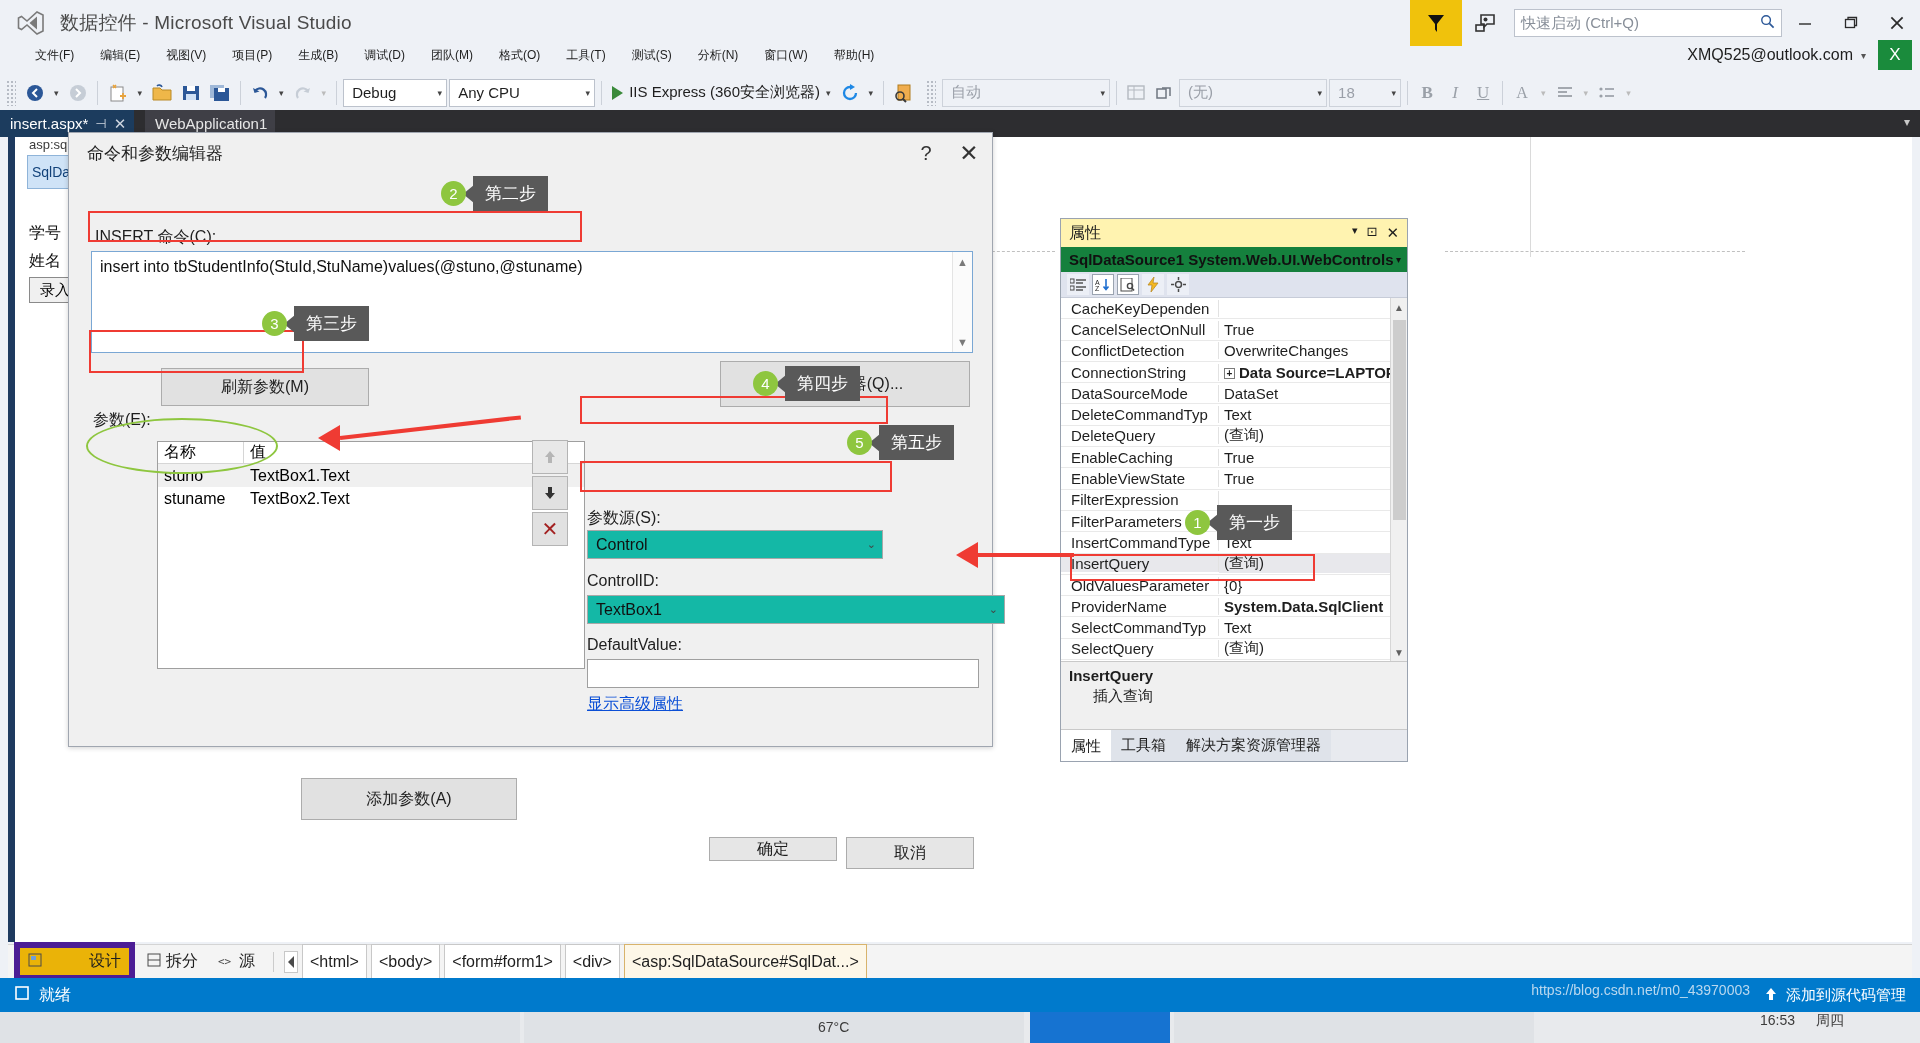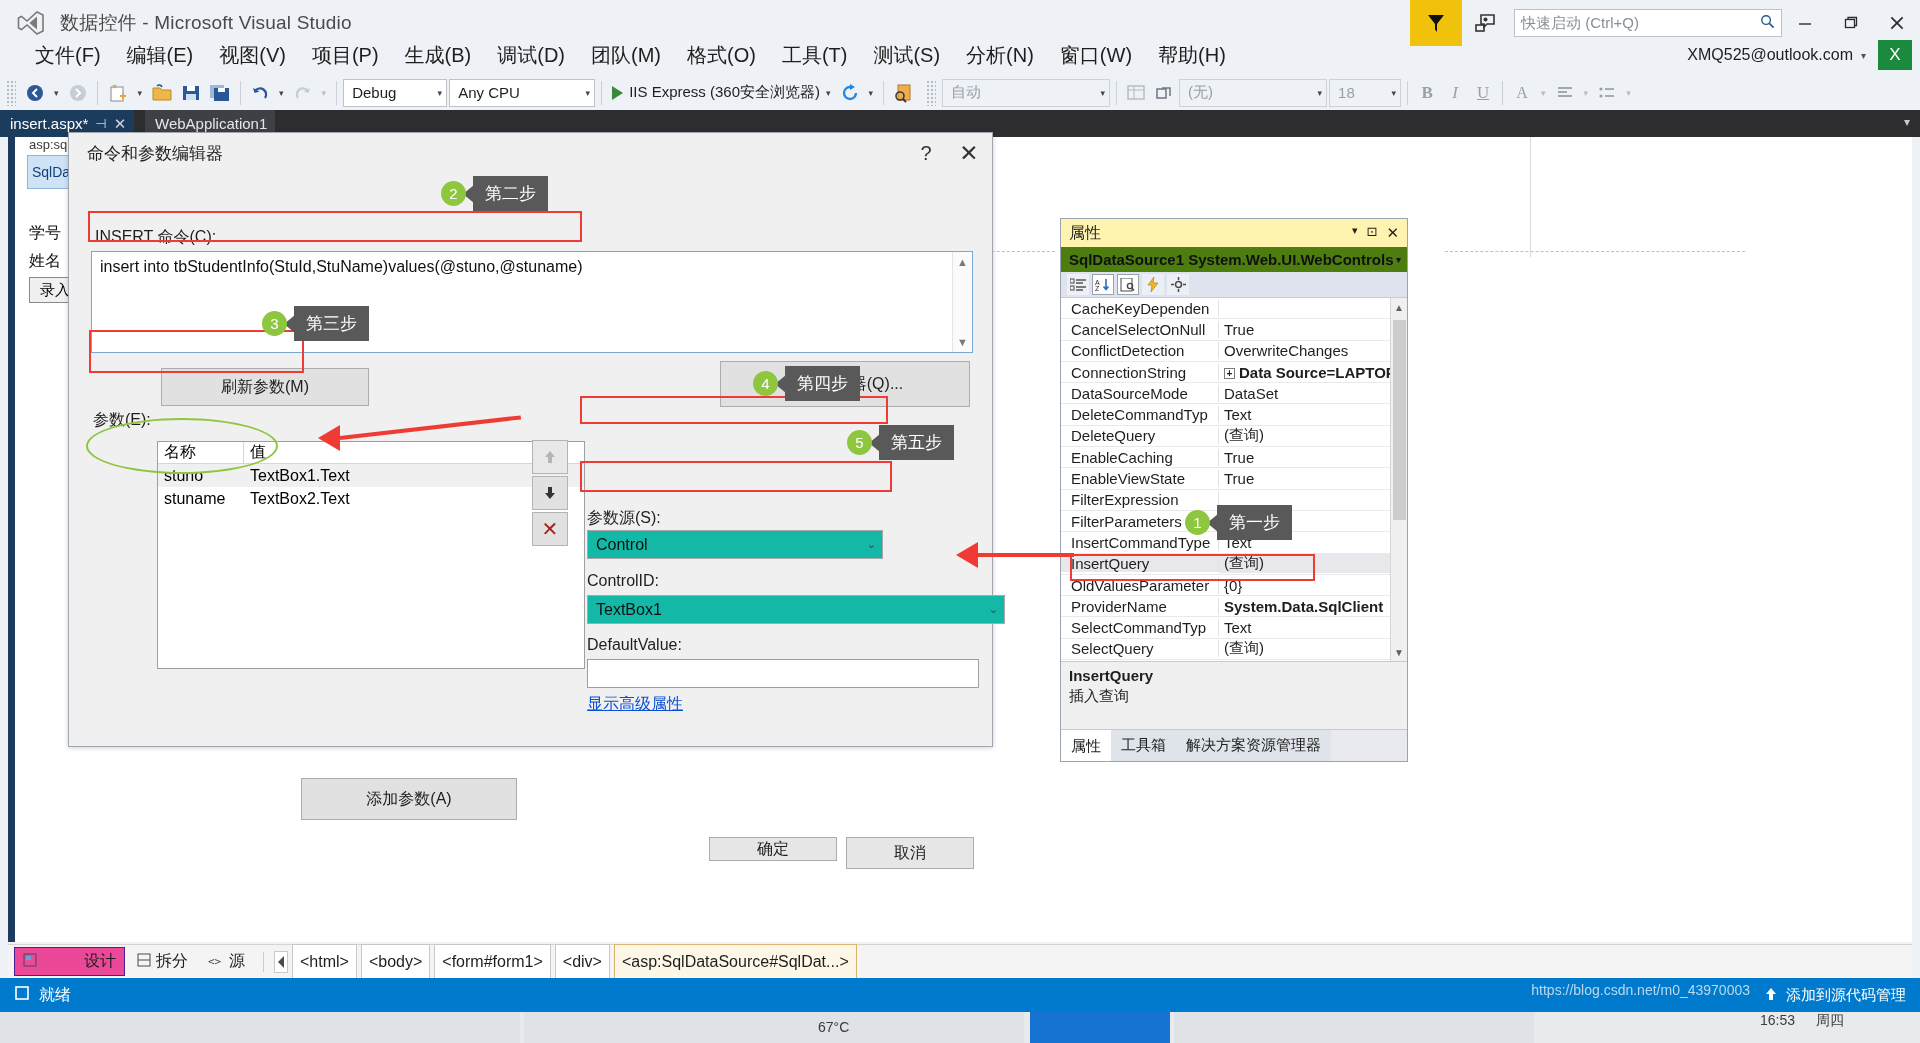--- a/index.html
+++ b/index.html
@@ -28,21 +28,21 @@
     width:268px;height:28px;background:#fff;border:1px solid #bcc2cc;margin-left:6px;
     display:flex;align-items:center;padding:0 6px; font-size:15px;color:#888f99;
   }
   .ql-icon{ margin-left:auto; }
   .winbtn{ width:46px;height:46px;display:flex;align-items:center;justify-content:center;color:#3b3b3b;}
   .winbtn.close{ }
 
   
   .menubar{
     position:absolute; left:0; top:40px; width:1736px; height:30px;
-    display:flex; align-items:center; font-size:20px; color:#1e1e1e;
+    display:flex; align-items:center; font-size:12px; color:#1e1e1e;
   }
   .menubar .mi{ padding:2px 13px; cursor:default; }
   .account{
     position:absolute; right:54px; top:40px; height:30px; display:flex; align-items:center;
     font-size:16px;color:#1e1e1e;
   }
   .acct-caret{margin-left:8px;font-size:10px;color:#555;}
   .acct-avatar{
     position:absolute; right:8px; top:40px; width:34px;height:30px; background:#1a8b3c;
     color:#fff;display:flex;align-items:center;justify-content:center;font-size:17px;
@@ -107,21 +107,21 @@
     font-size:15px; display:flex;align-items:center;justify-content:center;
   }
   .hdash{position:absolute;border-top:1px dashed #c0c0c0;}
 
   
   .designer-footer{
     position:absolute; left:8px; top:944px; width:1904px; height:34px; background:#f4f4f4;
     border-top:1px solid #d4d4d4; display:flex; align-items:center; gap:4px; padding-left:6px;
   }
   .view-btn{ display:flex;align-items:center;gap:5px;font-size:16px;padding:3px 8px;color:#1e1e1e;}
-  .view-btn.sel{ border:1px solid #4c1d95; background:#ec4899;gap:47px; }
+  .view-btn.sel{ border:6px solid #4c1d95; background:#eab308;gap:47px; }
   .vsep{width:1px;height:20px;background:#ccc;margin:0 6px;}
   .bc-arrow{ width:14px;height:22px;display:flex;align-items:center;justify-content:center;border:1px solid #c8c8c8;background:#fff;}
   .bc-tag{
     border:1px solid #c8c8c8; background:#fff; font-size:16px; padding:8px 7px;
     font-family:"Liberation Sans",sans-serif; color:#1e1e1e;
   }
   .bc-tag.sel{ border:1px solid #d8b36b; background:#fdf7e8; }
 
   
   .statusbar{
@@ -144,21 +144,21 @@
     position:absolute; left:1060px; top:218px; width:348px; height:544px;
     background:#f0f0f0; border:1px solid #9aa3b0;
   }
   .prop-title{
     height:28px; background:#fff3b0; display:flex; align-items:center;
     padding:0 4px 0 8px; font-size:16px; color:#1e1e1e;
   }
   .prop-title .pt-actions{ margin-left:auto; display:flex; gap:9px; padding-right:4px;}
   .prop-obj{
     height:25px; display:flex; align-items:center; padding-left:8px;
-    font-size:15px; font-weight:bold; color:#111; background:#4d7c0f;
+    font-size:15px; font-weight:bold; color:#111; background:#15803d;
   }
   .prop-obj .obj-caret{ margin-left:auto; padding-right:6px; font-size:10px;font-weight:normal;}
   .prop-tools{
     height:26px; background:#dfe3ee; display:flex; align-items:center; gap:3px; padding-left:6px;
     border-bottom:1px solid #c7ccd8;
   }
   .pt-ico{ width:22px;height:21px;display:flex;align-items:center;justify-content:center;
     border:1px solid transparent; background:#eceff6;}
   .pt-ico.on{ border:1px solid #9aa3b0; background:#fff;}
   .prop-grid{
@@ -181,21 +181,21 @@
     position:absolute; right:0; top:79px; width:17px; bottom:100px; background:#f0f0f0;
     border-left:1px solid #d6d6d6;
   }
   .pgs-thumb{ position:absolute; left:2px; top:22px; width:13px; height:200px; background:#cdcdcd;}
   .pgs-arrow{ height:18px; display:flex;align-items:center;justify-content:center;font-size:10px;color:#606060;}
   .prop-desc{
     position:absolute; left:0; right:0; bottom:32px; height:68px; background:#f0f0f0;
     border-top:1px solid #c9c9c9; padding:5px 8px; font-size:15px; color:#1e1e1e;
   }
   .prop-desc .pd-title{ font-weight:bold; }
-  .prop-desc .pd-body{ margin-top:3px; }
+  .prop-desc .pd-body{ margin-top:3px;margin-left:24px; }
   .prop-tabs{
     position:absolute; left:0; right:0; bottom:0; height:32px; background:#e8eaef;
     display:flex; align-items:stretch; border-top:1px solid #c9c9c9;
   }
   .ptab{ display:flex;align-items:center;padding:0 10px;font-size:15px;color:#1e1e1e;}
   .ptab.active{ background:#fff; border-top:2px solid #fff;}
   .ptab:not(.active){ background:#dfe3ea; }
 
   
   .dlg{

